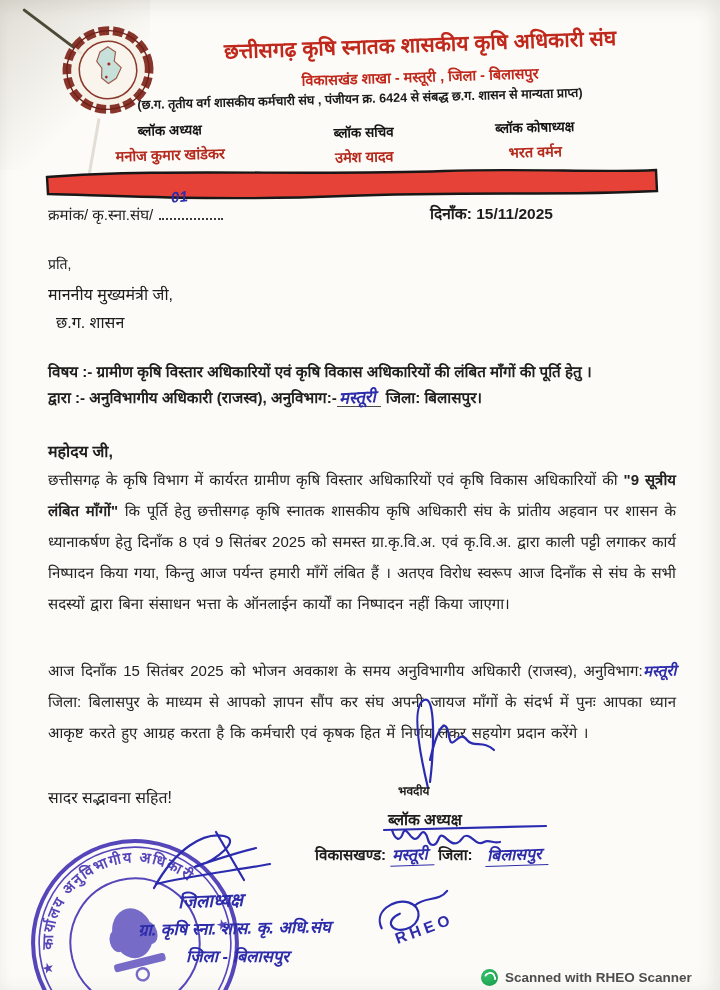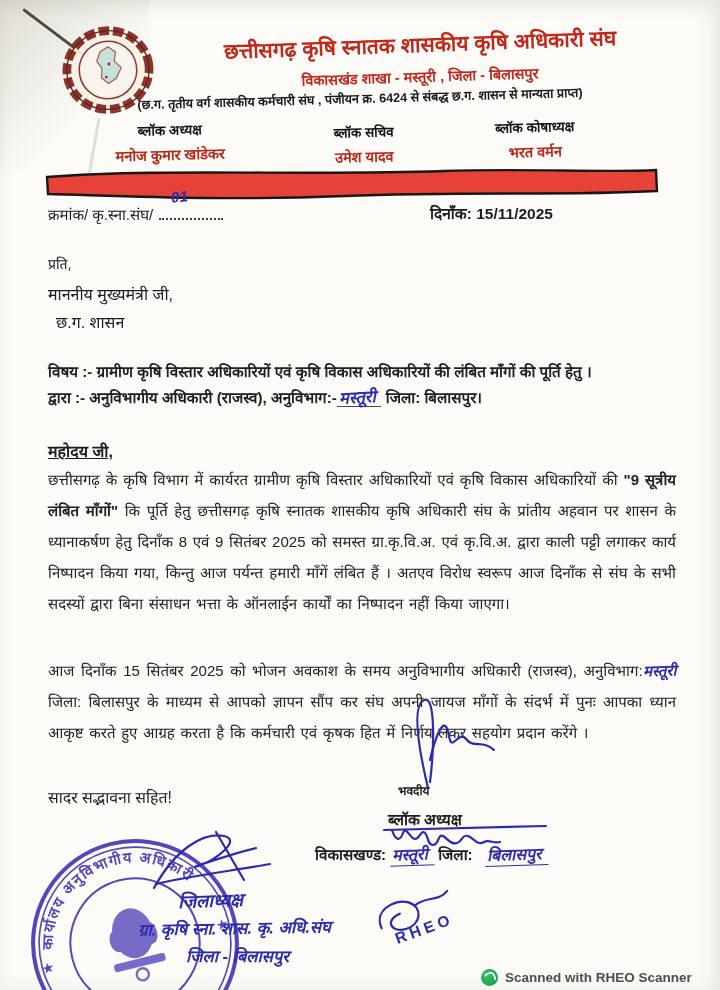--- a/index.html
+++ b/index.html
@@ -84,21 +84,21 @@
 
   <div class="abs" style="left:48px;top:254px;font-size:14px;">प्रति,</div>
   <div class="abs" style="left:48px;top:283px;font-size:16px;">माननीय मुख्यमंत्री जी,</div>
   <div class="abs" style="left:56px;top:311px;font-size:16px;">छ.ग. शासन</div>
 
   <div class="abs" style="left:48px;top:353px;width:640px;font-size:15.2px;white-space:nowrap;font-weight:600;color:#1f1f1f;margin-top:8px;">विषय :- ग्रामीण कृषि विस्तार अधिकारियों एवं कृषि विकास अधिकारियों की लंबित माँगों की पूर्ति हेतु ।</div>
   <div class="abs" style="left:48px;top:385px;width:640px;font-size:15.2px;white-space:nowrap;font-weight:600;color:#1f1f1f;">
     <span>द्वारा :- अनुविभागीय अधिकारी (राजस्व), अनुविभाग:-</span><span class="fill-underline" style="border-bottom-color:#4a4a4a;"><span class="hw" style="display:inline-block;transform:rotate(-3deg);font-size:16.5px;">मस्तूरी</span></span> <span>जिला: बिलासपुर।</span>
   </div>
 
-  <div class="abs" style="left:48px;top:440px;font-size:16px;font-weight:600;text-decoration:underline;">महोदय जी,</div>
+  <div class="abs" style="left:48px;top:440px;font-size:16px;font-weight:600;">महोदय जी,</div>
 
   <div class="abs body-text" style="left:48px;top:464px;width:628px;">
     <span>छत्तीसगढ़ के कृषि विभाग में कार्यरत ग्रामीण कृषि विस्तार अधिकारियों एवं कृषि विकास अधिकारियों की </span><span style="font-weight:700;">"9 सूत्रीय लंबित माँगों"</span><span> कि पूर्ति हेतु छत्तीसगढ़ कृषि स्नातक शासकीय कृषि अधिकारी संघ के प्रांतीय अहवान पर शासन के ध्यानाकर्षण हेतु दिनाँक 8 एवं 9 सितंबर 2025 को समस्त ग्रा.कृ.वि.अ. एवं कृ.वि.अ. द्वारा काली पट्टी लगाकर कार्य निष्पादन किया गया, किन्तु आज पर्यन्त हमारी माँगें लंबित हैं । अतएव विरोध स्वरूप आज दिनाँक से संघ के सभी सदस्यों द्वारा बिना संसाधन भत्ता के ऑनलाईन कार्यों का निष्पादन नहीं किया जाएगा।</span>
   </div>
 
   <div class="abs body-text" style="left:48px;top:655px;width:628px;">
     <span>आज दिनाँक 15 सितंबर 2025 को भोजन अवकाश के समय अनुविभागीय अधिकारी (राजस्व), अनुविभाग:</span><span class="hw" style="display:inline-block;transform:rotate(-2deg);">मस्तूरी</span><span> जिला: बिलासपुर  के माध्यम से आपको ज्ञापन सौंप कर संघ अपनी जायज माँगों के संदर्भ में पुनः आपका ध्यान आकृष्ट करते हुए आग्रह करता है कि कर्मचारी एवं कृषक हित में निर्णय लेकर सहयोग प्रदान करेंगे ।</span>
   </div>
 
   <div class="abs" style="left:48px;top:786px;font-size:15.8px;">सादर सद्भावना सहित!</div>

